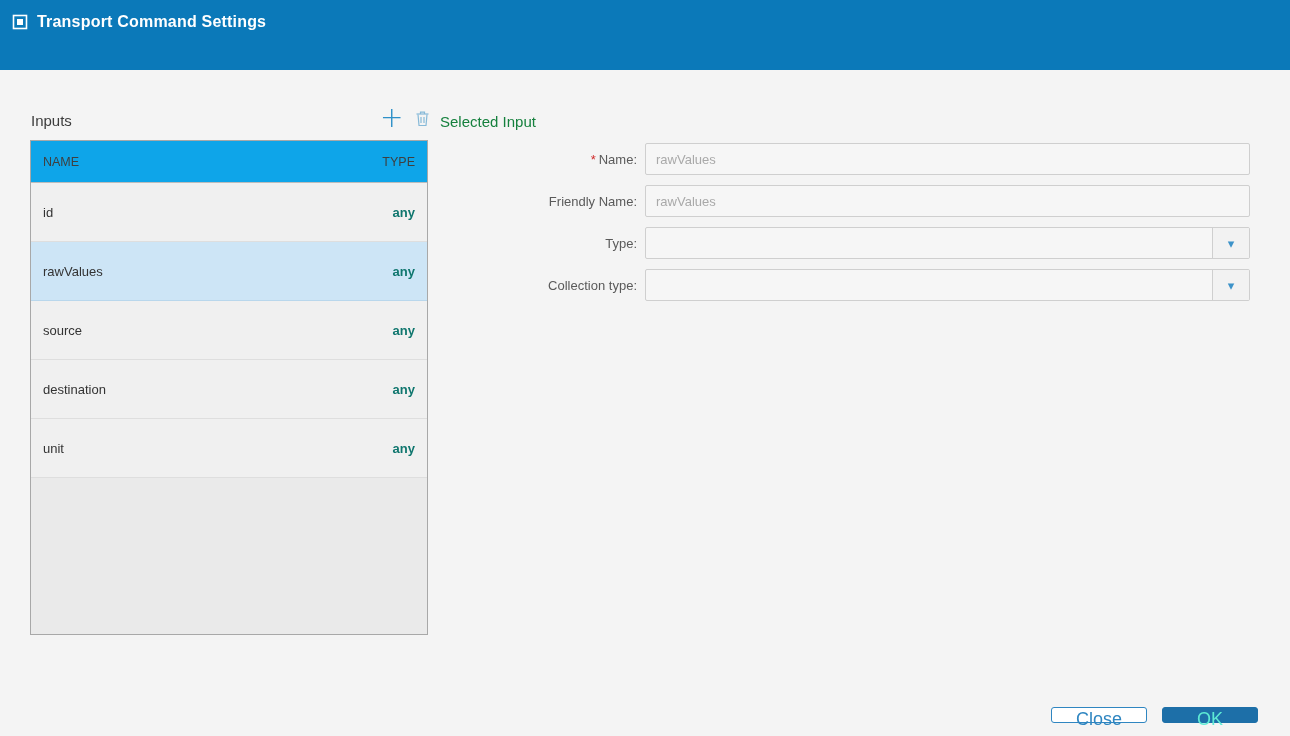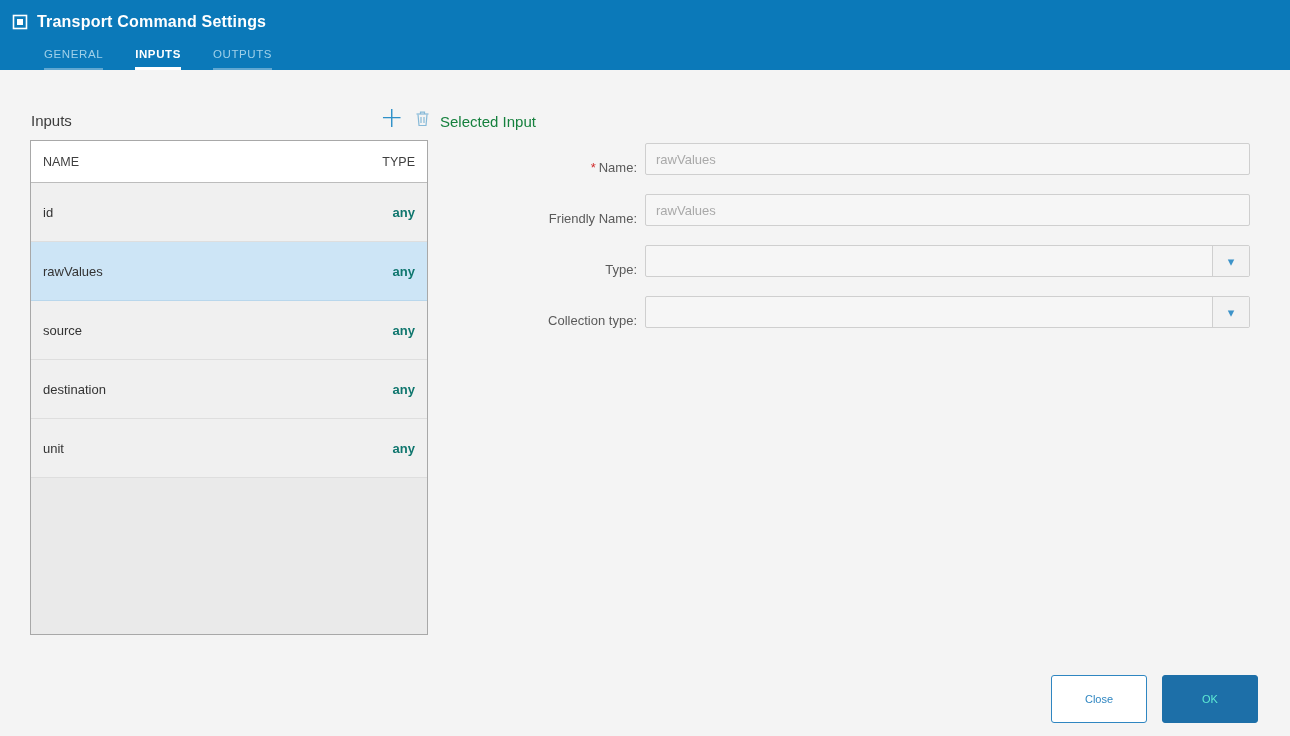--- a/index.html
+++ b/index.html
@@ -32,36 +32,36 @@
     color:#2e90c8;font-size:28px;font-weight:200;line-height:28px;font-family:"DejaVu Sans",sans-serif;
   }
   .del-btn{border:none;background:transparent;cursor:pointer;padding:0;margin-top:4px;}
   .inputs-table{
     position:absolute;left:30px;top:140px;width:398px;height:495px;
     border:1px solid #a8a8a8;background:#eaeaea;box-sizing:border-box;
     display:flex;flex-direction:column;
   }
   .tbl-header{
     display:flex;justify-content:space-between;align-items:center;
-    background:#ffffff;height:42px;padding:0 12px;box-sizing:border-box;
+    background:#0ea5e9;height:42px;padding:0 12px;box-sizing:border-box;
     border-bottom:1px solid #bcbcbc;flex:0 0 auto;
     font-size:12.5px;color:#3f3f3f;
   }
   .tbl-row{
     display:flex;justify-content:space-between;align-items:center;
     height:59px;padding:0 12px;box-sizing:border-box;flex:0 0 auto;
     background:#f0f0f0;border-bottom:1px solid #dedede;cursor:pointer;
   }
   .tbl-row.selected{background:#cde5f6;border-bottom:1px solid #b9d7ec;}
   .cell-name{font-size:13px;color:#333;}
   .cell-type{font-size:13px;color:#0f766e;font-weight:700;}
   
   .selected-title{position:absolute;left:440px;top:113px;font-size:15px;color:#15803d;}
   .form{position:absolute;left:440px;top:143px;width:820px;}
-  .form-row{display:flex;align-items:flex-end;margin-bottom:19px;}
+  .form-row{display:flex;align-items:center;margin-bottom:10px;}
   .form-label{
     width:205px;text-align:right;padding-right:8px;box-sizing:border-box;
     font-size:13px;color:#5a5a5a;white-space:nowrap;
   }
   .req{color:#d02b2b;margin-right:3px;font-size:13px;}
   .form-input{
     width:605px;height:32px;box-sizing:border-box;
     background:#f6f6f6;border:1px solid #cfcfcf;border-radius:2px;
     font-size:13px;color:#a9a9a9;padding:0 10px;
     font-family:"Liberation Sans","DejaVu Sans",sans-serif;
@@ -72,43 +72,38 @@
   }
   .select-value{flex:1;font-size:13px;color:#a9a9a9;line-height:30px;padding:0 10px;}
   .select-caret{
     flex:0 0 36px;border-left:1px solid #cfcfcf;background:#f2f2f2;
     display:flex;align-items:center;justify-content:center;
     color:#3d93c9;font-size:13px;
   }
   
   .footer{position:absolute;right:32px;bottom:13px;display:flex;gap:15px;}
   .btn{
-    height:48px;min-width:96px;border-radius:3px;font-size:11px;cursor:pointer;
+    height:16px;min-width:96px;border-radius:3px;font-size:18px;cursor:pointer;
     font-family:"Liberation Sans","DejaVu Sans",sans-serif;
   }
   .btn-close{background:#ffffff;border:1px solid #2f86c1;color:#2f86c1;}
   .btn-ok{background:#1d6fa8;border:1px solid #1d6fa8;color:#5eead4;}
 </style>
 </head>
 <body>
 
 <div class="header">
   <div class="header-title-row">
     <span class="app-icon">
       <svg width="16" height="16" viewBox="0 0 16 16">
         <rect x="1.5" y="1.5" width="13" height="13" fill="none" stroke="#ffffff" stroke-width="1.6"></rect>
         <rect x="5" y="5" width="6" height="6" fill="#ffffff"></rect>
       </svg>
     </span>
     <span class="page-title">Transport Command Settings</span>
-  </div>
-  <div class="tabs">
-    <span class="tab">GENERAL</span>
-    <span class="tab active">INPUTS</span>
-    <span class="tab">OUTPUTS</span>
   </div>
 </div>
 
 <div class="inputs-title">Inputs</div>
 
 <div class="panel-actions">
   <button class="add-btn">
     <span>+</span>
   </button>
   <button class="del-btn">

